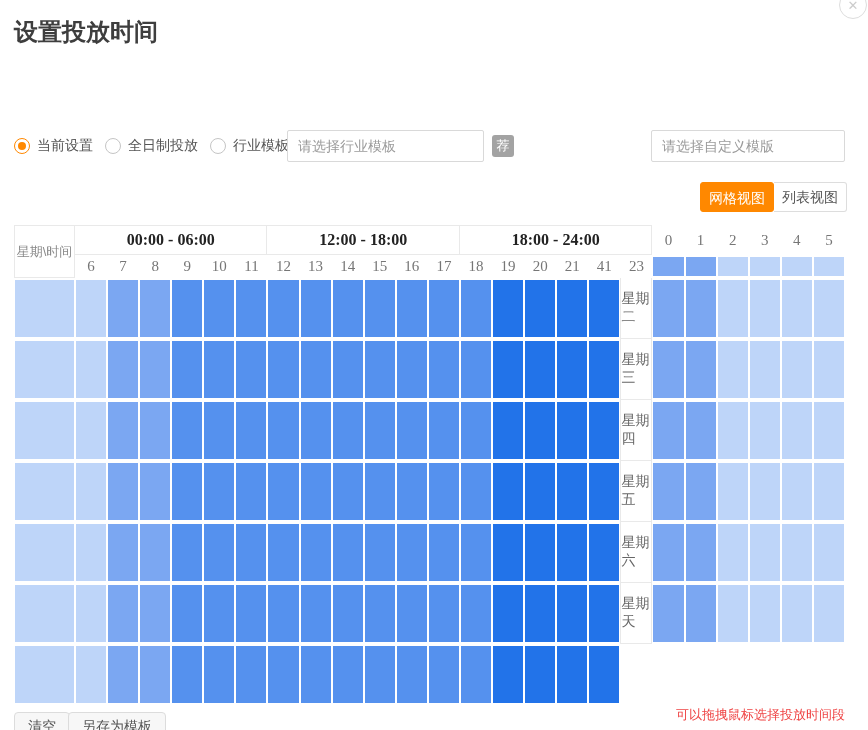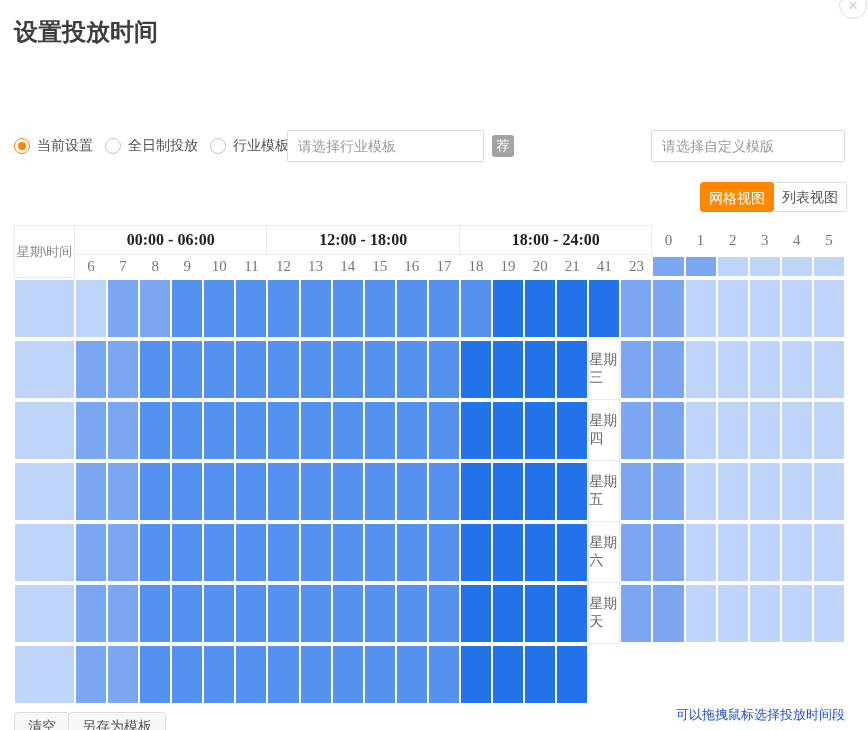--- a/index.html
+++ b/index.html
@@ -54,21 +54,21 @@
         font-family:"Liberation Serif","DejaVu Serif",serif;font-size:15px;color:#767676;}
   .day{border:solid #e9e9e9;border-width:0 1px 1px 1px;display:flex;align-items:center;
         justify-content:center;font-size:14px;color:#666;background:#fff;}
   .cell{border:solid #fff;border-width:2px 1px;background-clip:padding-box;cursor:pointer;}
 
   .footer-btn{position:absolute;top:712px;height:30px;box-sizing:border-box;background:#f7f7f7;
         border:1px solid #dcdcdc;border-radius:4px;font-size:14px;color:#555;padding:0 13px;
         display:flex;align-items:center;cursor:pointer;}
   #clear-btn{left:14px;}
   #save-btn{left:68px;}
-  .hint{position:absolute;right:23px;top:706px;font-size:13px;color:#1d4ed8;}
+  .hint{position:absolute;right:23px;top:706px;font-size:13px;color:#ef4444;}
 </style>
 </head>
 <body>
 
 <div class="page">
 
   <div class="close-btn">✕</div>
 
   <h1 class="title">设置投放时间</h1>
 
@@ -144,20 +144,21 @@
       <div class="cell" style="background: rgb(85, 145, 238);"></div>
       <div class="cell" style="background: rgb(85, 145, 238);"></div>
       <div class="cell" style="background: rgb(85, 145, 238);"></div>
       <div class="cell" style="background: rgb(85, 145, 238);"></div>
       <div class="cell" style="background: rgb(85, 145, 238);"></div>
       <div class="cell" style="background: rgb(85, 145, 238);"></div>
       <div class="cell" style="background: rgb(34, 115, 233);"></div>
       <div class="cell" style="background: rgb(34, 115, 233);"></div>
       <div class="cell" style="background: rgb(34, 115, 233);"></div>
       <div class="cell" style="background: rgb(34, 115, 233);"></div>
+      <div class="day">星期二</div>
       <div class="cell" style="background: rgb(123, 167, 242);"></div>
       <div class="cell" style="background: rgb(123, 167, 242);"></div>
       <div class="cell" style="background: rgb(190, 213, 249);"></div>
       <div class="cell" style="background: rgb(190, 213, 249);"></div>
       <div class="cell" style="background: rgb(190, 213, 249);"></div>
       <div class="cell" style="background: rgb(190, 213, 249);"></div>
       <div class="cell" style="background: rgb(190, 213, 249);"></div>
       <div class="cell" style="background: rgb(190, 213, 249);"></div>
       <div class="cell" style="background: rgb(123, 167, 242);"></div>
       <div class="cell" style="background: rgb(123, 167, 242);"></div>

